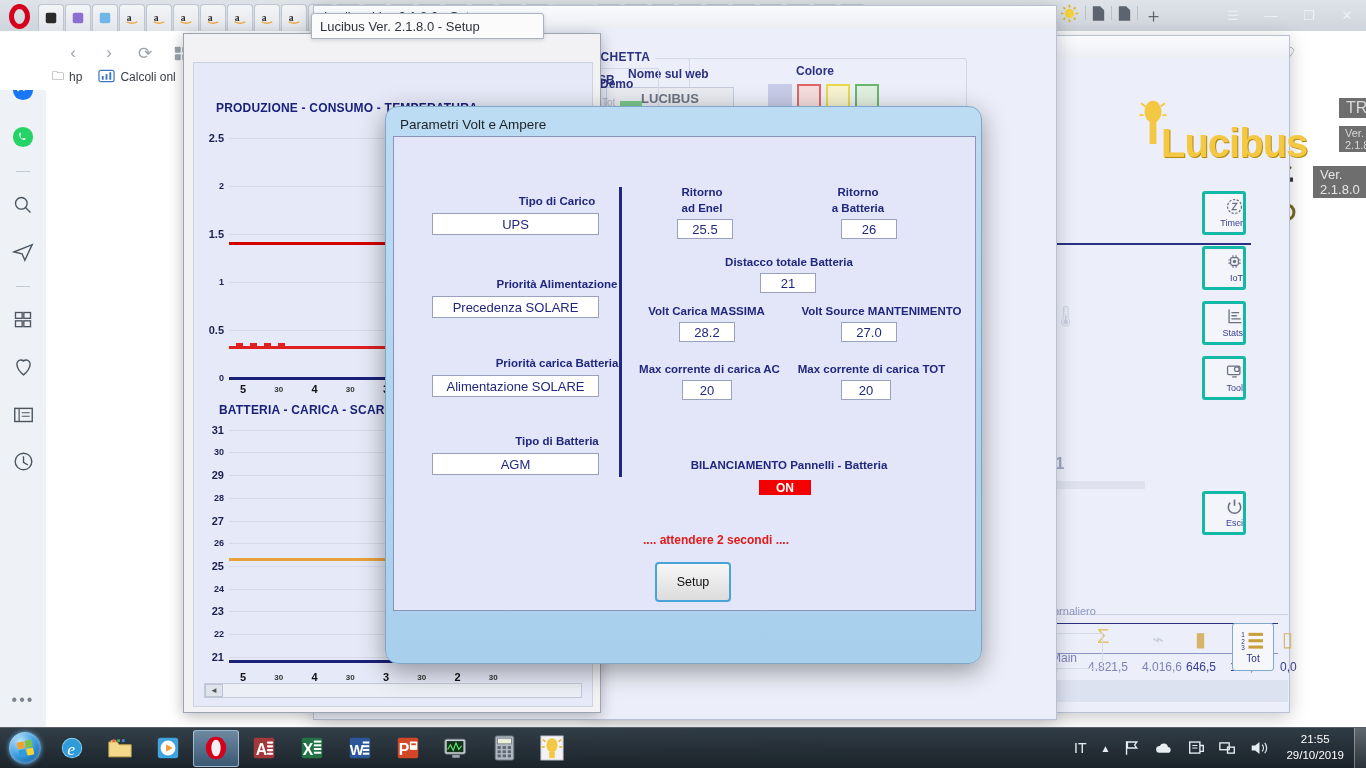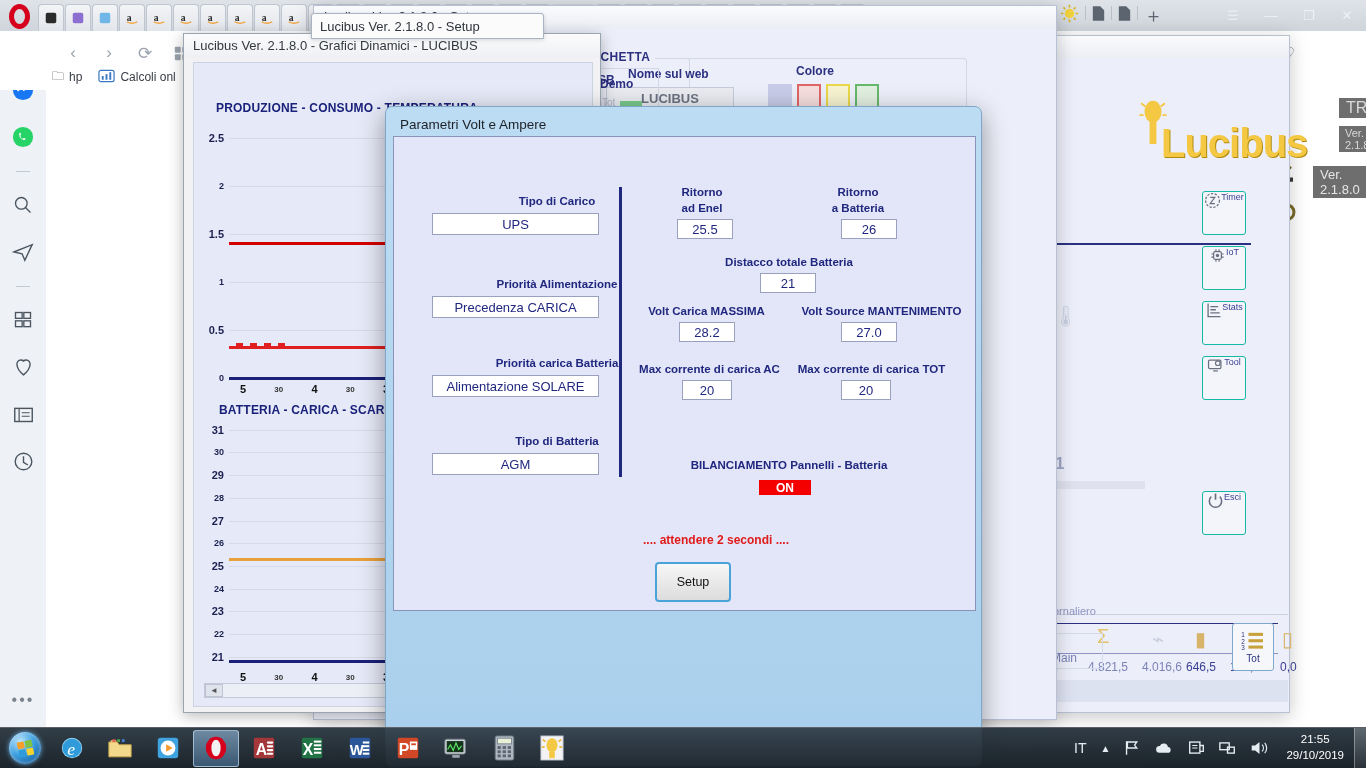--- a/index.html
+++ b/index.html
@@ -179,43 +179,43 @@
   }
   #mainwin .title { height:22px; padding:3px 0 0 10px; font-size:13px; color:#b3b8c4; background:linear-gradient(#fafbfd,#eceef4);}
   .lucibus-word {
     position:absolute; left:570px; top:85px; font-size:40px; color:#f4c842; font-weight:bold;
     text-shadow:1px 1px 0 #b08b10; letter-spacing:-1px;
   }
   .trialbadge { position:absolute; left:748px; top:62px; background:#6e6e6e; color:#d9d9d9; font-size:16px; padding:1px 7px;}
   .verbadge { position:absolute; left:748px; top:90px; background:#6e6e6e; color:#d9d9d9; font-size:11px; padding:1px 6px;}
   .verbadge2 { position:absolute; left:722px; top:130px; background:#6e6e6e; color:#e6e6e6; font-size:13px; padding:1px 7px;}
   .sidebtn {
-    position:absolute; width:44px;height:44px; border:1px solid #14b8a6; border-radius:3px;
-    background:#f4f5fb; display:flex;flex-direction:row;align-items:flex-start;justify-content:center;
+    position:absolute; width:44px;height:44px; border:3px solid #14b8a6; border-radius:3px;
+    background:#f4f5fb; display:flex;flex-direction:column;align-items:flex-end;justify-content:center;
     color:#3a4192; font-size:9px;
   }
   .sidebtn .gx { font-size:16px; color:#6a7080; line-height:1; }
   .footstrip {
     position:absolute; left:1px; bottom:32px; width:696px; height:66px; background:#eceef9;
     border-top:1px solid #cdd2e3;
   }
   .fnum { position:absolute; font-size:12px; color:#7b83b8; }
   .ficon { position:absolute; font-size:20px; color:#d7b46a; }
   .fdate { position:absolute; font-size:12px; color:#3a4192; font-weight:bold;}
   .fval { position:absolute; font-size:16px; color:#5b63a8; background:#e4e7f6; padding:2px 12px;}
   .totbtn {
     position:absolute; width:42px;height:48px;border:1px solid #7fa8cf;border-radius:3px;background:#f6f7fb;
     display:flex;flex-direction:column;align-items:center;justify-content:center;color:#2b3180;font-size:10px;
   }
 
   
   #modal {
-    left:385px; top:106px; width:597px; height:661px;
+    left:385px; top:106px; width:597px; height:558px;
     background:linear-gradient(#bcdcf3,#a8cfec);
-    border:1px solid #7fa6c6; border-radius:7px;
+    border:1px solid #7fa6c6; border-radius:13px;
     box-shadow:0 7px 26px rgba(0,0,0,.38);
   }
   #modal .mtitle { position:absolute; left:14px; top:10px; font-size:13.5px; color:#1d2127;}
   #modal .inner {
     position:absolute; left:7px; top:29px; width:583px; height:475px;
     background:#e3e6f8; border:1px solid #8b93b8;
   }
   .dlab { position:absolute; font-size:11.5px; font-weight:bold; color:#20277e; text-align:center; white-space:nowrap;}
   .dfield {
     position:absolute; background:#fff; border:1px solid #9aa1bd;
@@ -938,21 +938,20 @@
     <span>Parametri</span>
     <span>FLAG</span>
   </div>
   <div class="btn3" style="left:196px;top:630px;">
     <span>Notifiche</span>
     <span>ALLARMI</span>
   </div>
 </div>
 
 <div id="graf" class="abs">
-  <div class="title">Lucibus Ver. 2.1.8.0 - Grafici Dinamici - LUCIBUS</div>
   <div class="body">
 
     <div class="chart-title" style="left:22px;top:38px;">PRODUZIONE - CONSUMO - TEMPERATURA</div>
     <div class="chart-area" id="chart1" style="left:35px;top:75px;width:340px;height:240px;">
         <div class="gl" style="top: 0px;"></div>
         <div class="ytick" style="top: 0px;">2.5</div>
         <div class="gl" style="top: 48px;"></div>
         <div class="ytick sm" style="top: 48px;">2</div>
         <div class="gl" style="top: 96px;"></div>
         <div class="ytick" style="top: 96px;">1.5</div>
@@ -1038,21 +1037,21 @@
 
     <div class="vdiv" style="left:225px;top:50px;height:290px;"></div>
 
     <div class="dlab" style="left:38px;top:58px;width:250px;">Tipo di Carico</div>
     <div class="dfield" style="left:38px;top:76px;width:167px;height:22px;">
       <span>UPS</span>
     </div>
 
     <div class="dlab" style="left:38px;top:141px;width:250px;">Priorità Alimentazione</div>
     <div class="dfield" style="left:38px;top:159px;width:167px;height:22px;">
-      <span>Precedenza CARICA</span>
+      <span>Precedenza SOLARE</span>
     </div>
 
     <div class="dlab" style="left:38px;top:220px;width:250px;">Priorità carica Batteria</div>
     <div class="dfield" style="left:38px;top:238px;width:167px;height:22px;">
       <span>Alimentazione SOLARE</span>
     </div>
 
     <div class="dlab" style="left:38px;top:298px;width:250px;">Tipo di Batteria</div>
     <div class="dfield" style="left:38px;top:316px;width:167px;height:22px;">
       <span>AGM</span>

